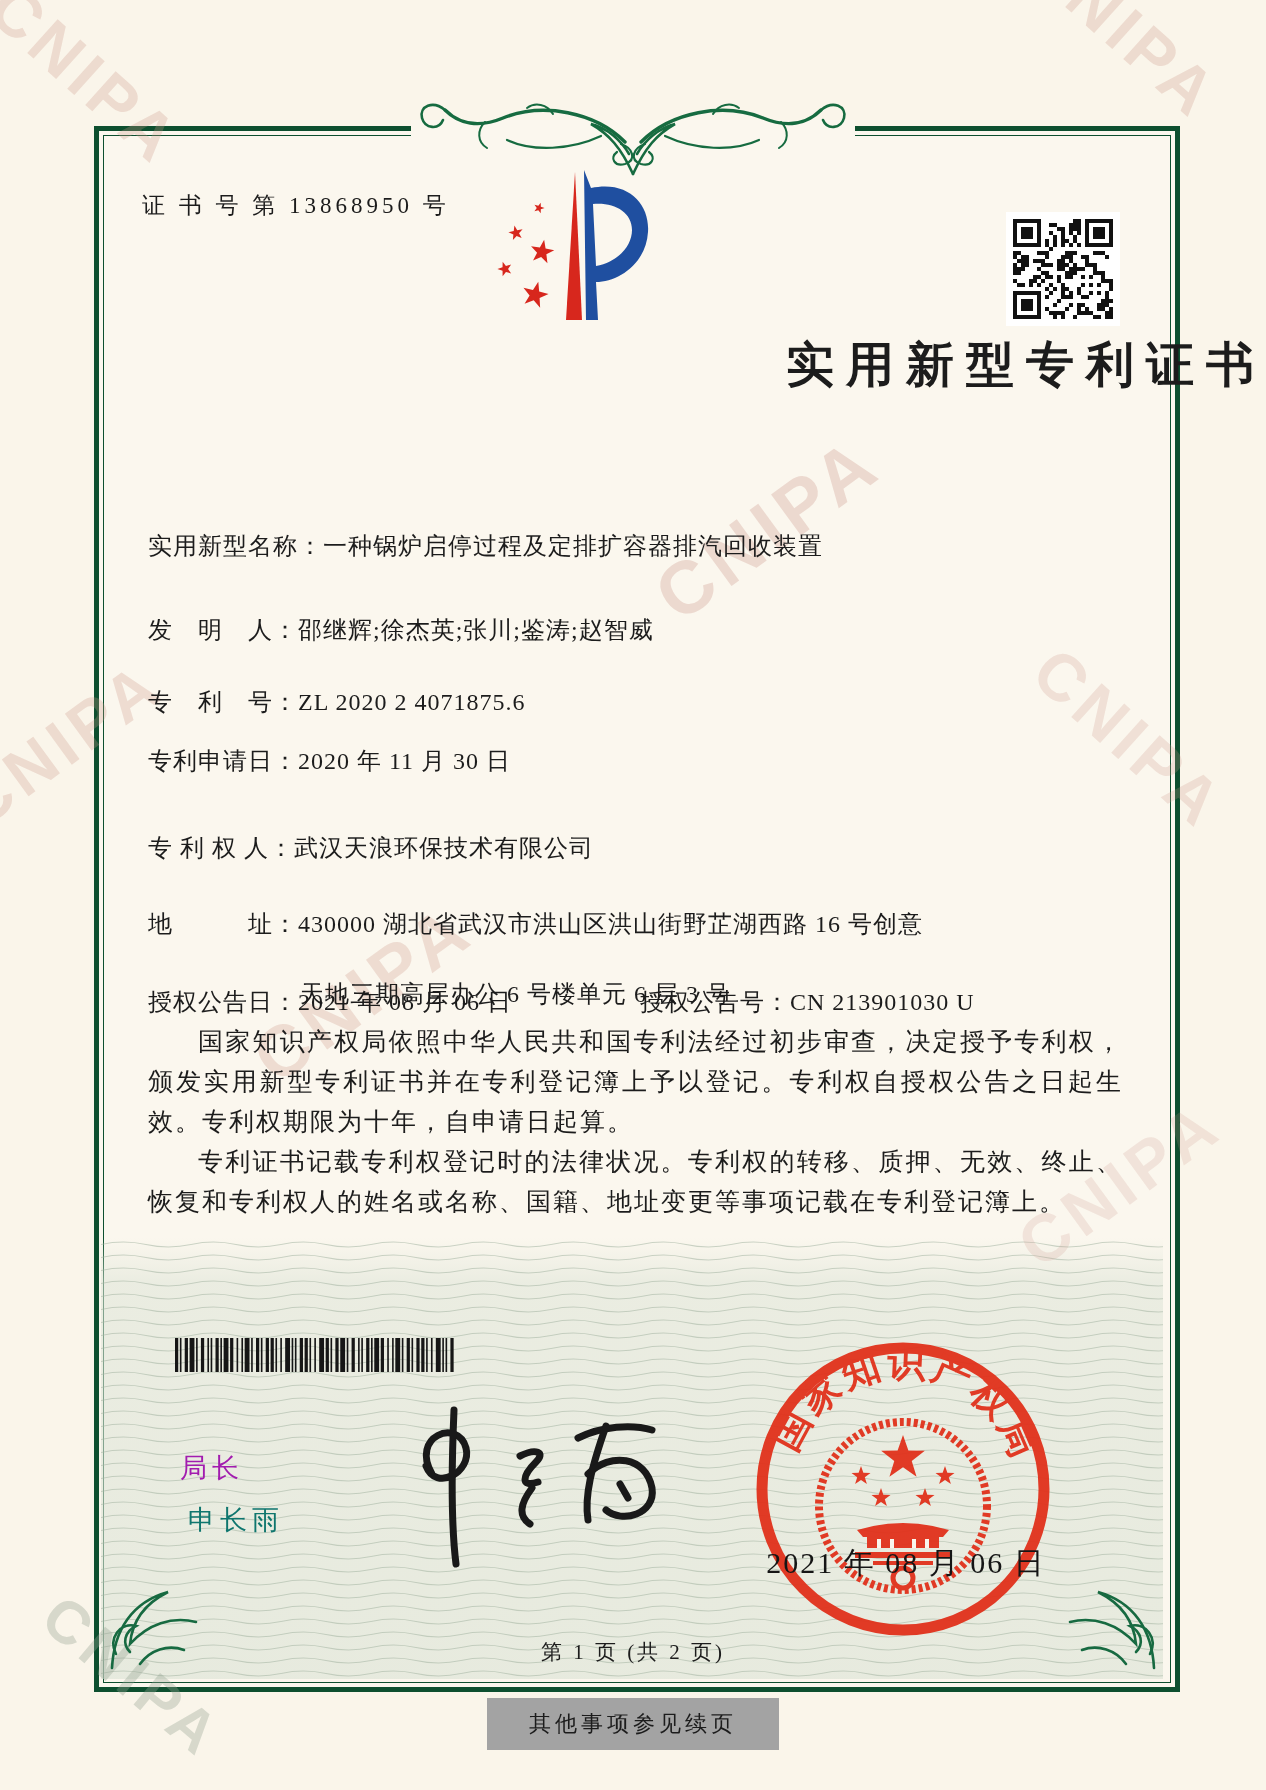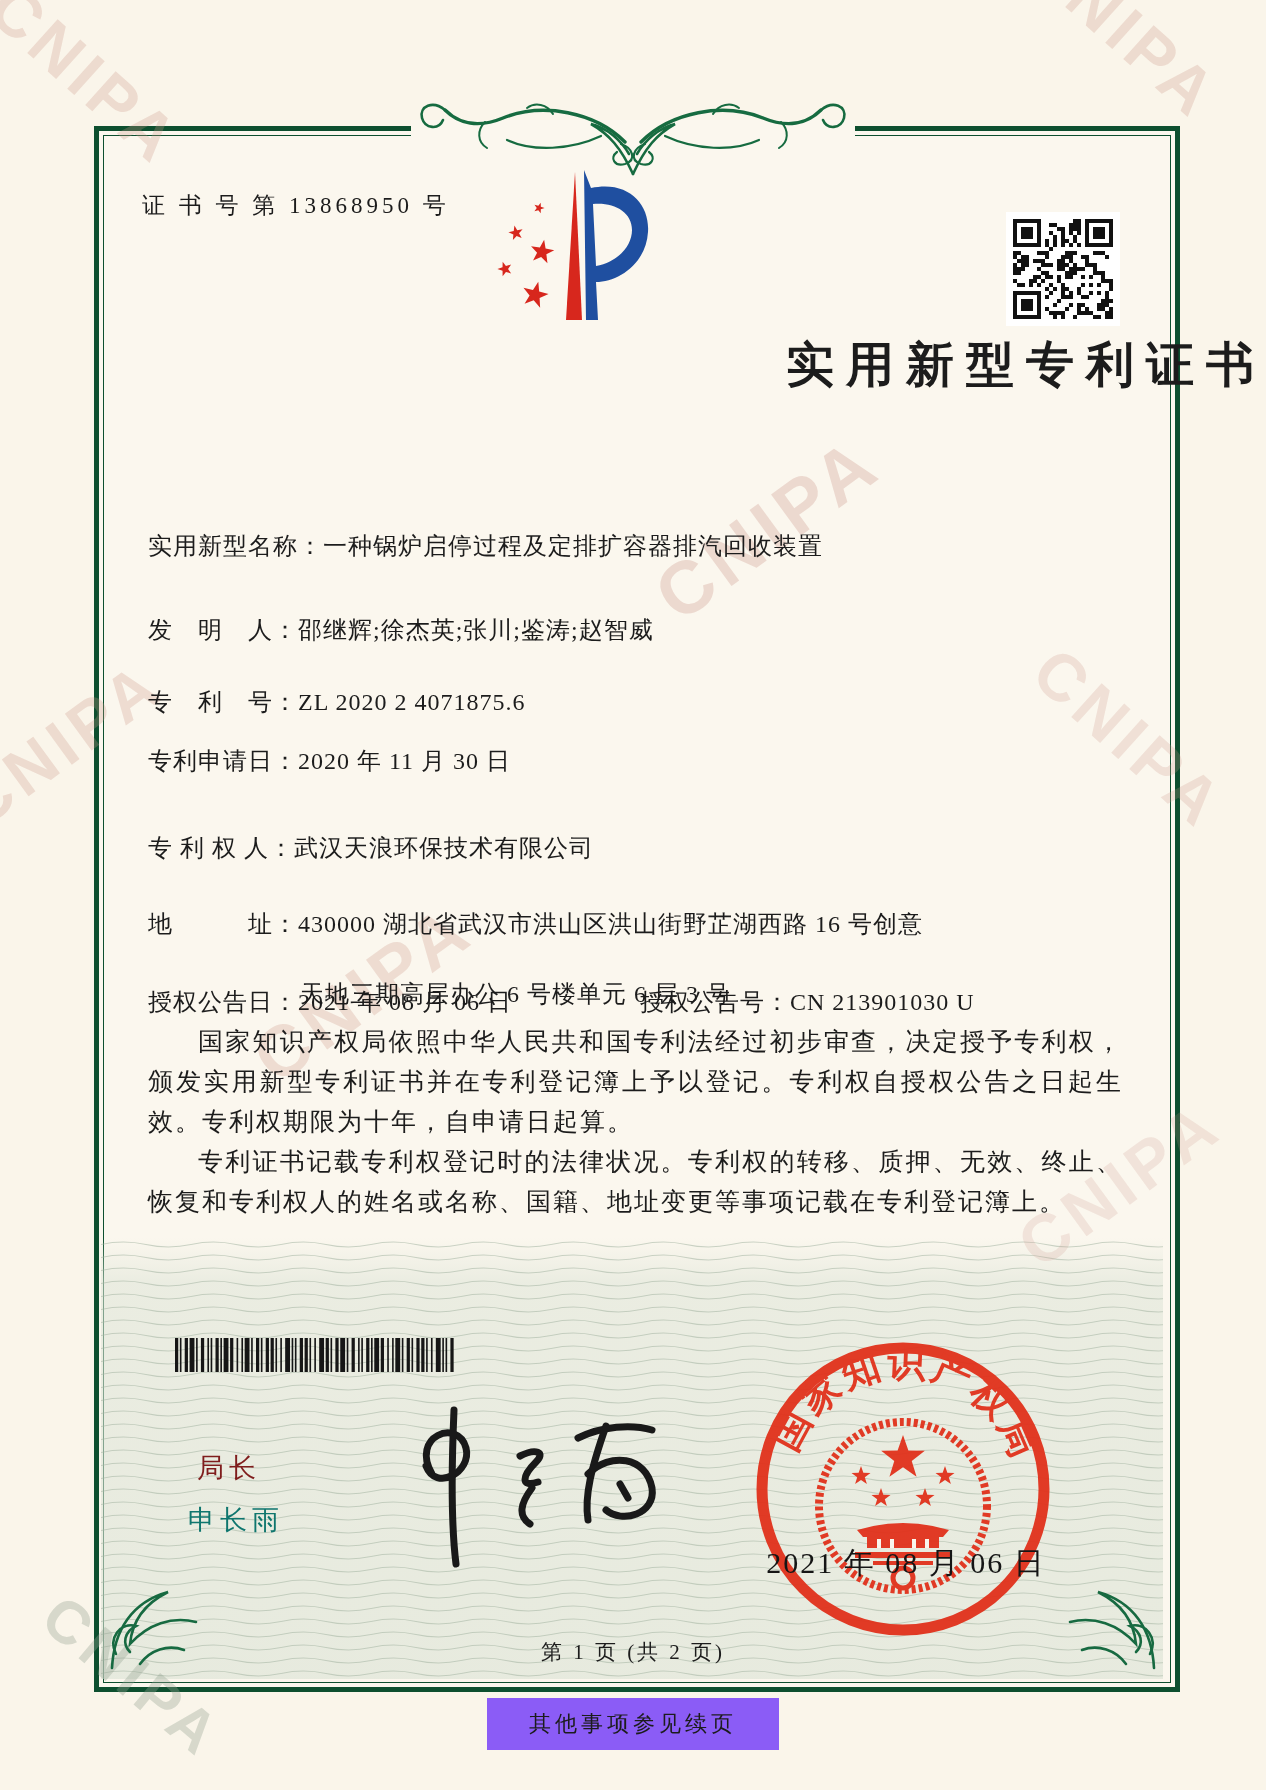--- a/index.html
+++ b/index.html
@@ -27,31 +27,31 @@
   .grant2{position:absolute;left:492px;top:0;display:flex;white-space:pre;}
   
   .body-text{position:absolute;left:148px;top:1022px;width:975px;font-size:25px;line-height:40px;
              letter-spacing:2px;text-align:justify;z-index:2;}
   .body-text p{margin:0;text-indent:2em;}
   
   .wave-tint{position:absolute;left:101px;top:1238px;width:1062px;height:441px;z-index:0;
              background:linear-gradient(180deg,rgba(223,229,217,0),rgba(221,228,215,.55) 10%,rgba(218,226,212,.6));}
   .waves{position:absolute;left:101px;top:1238px;z-index:0;}
   .barcode{position:absolute;left:175px;top:1337px;z-index:2;}
-  .officer-title{position:absolute;left:197px;top:1450px;font-family:"Liberation Sans",sans-serif;
-                 font-size:27px;letter-spacing:5px;color:#7f1d1d;z-index:2;}
+  .officer-title{position:absolute;left:180px;top:1450px;font-family:"Liberation Sans",sans-serif;
+                 font-size:27px;letter-spacing:5px;color:#a21caf;z-index:2;}
   .officer-name{position:absolute;left:188px;top:1502px;font-family:"Liberation Sans",sans-serif;
                 font-size:27px;letter-spacing:5px;color:#0f766e;z-index:2;}
   .signature{position:absolute;left:370px;top:1396px;z-index:3;}
   .seal{position:absolute;left:750px;top:1336px;z-index:4;opacity:.94;}
   .seal-date{position:absolute;left:753px;top:1543px;width:306px;text-align:center;font-size:30px;
              letter-spacing:2px;color:#151515;z-index:5;}
   .page-num{position:absolute;left:0;top:1638px;width:100%;text-align:center;font-size:21px;
             letter-spacing:3px;z-index:2;}
-  .cont-note{position:absolute;left:50%;top:1698px;transform:translateX(-50%);background:#8b5cf6;
+  .cont-note{position:absolute;left:50%;top:1698px;transform:translateX(-50%);background:#a3a3a3;
              padding:11px 42px;font-size:22px;letter-spacing:4px;z-index:2;}
   
   .ornament-top{position:absolute;left:383px;top:78px;z-index:3;}
   .flourish{position:absolute;z-index:2;}
 </style>
 </head>
 <body>
 
 <div class="page">
 

